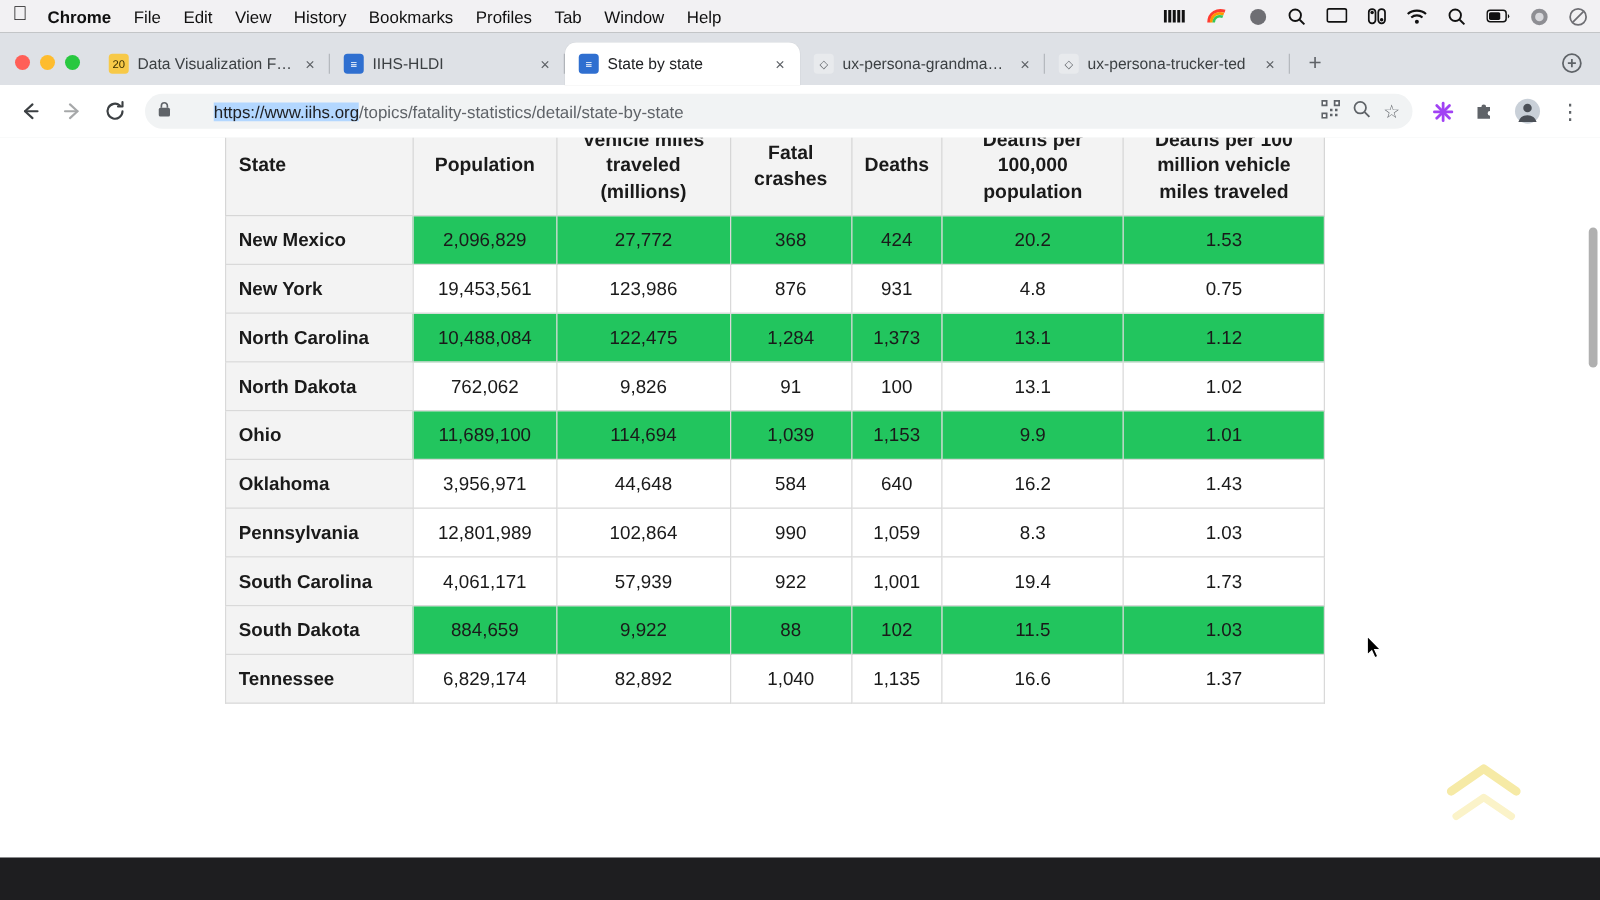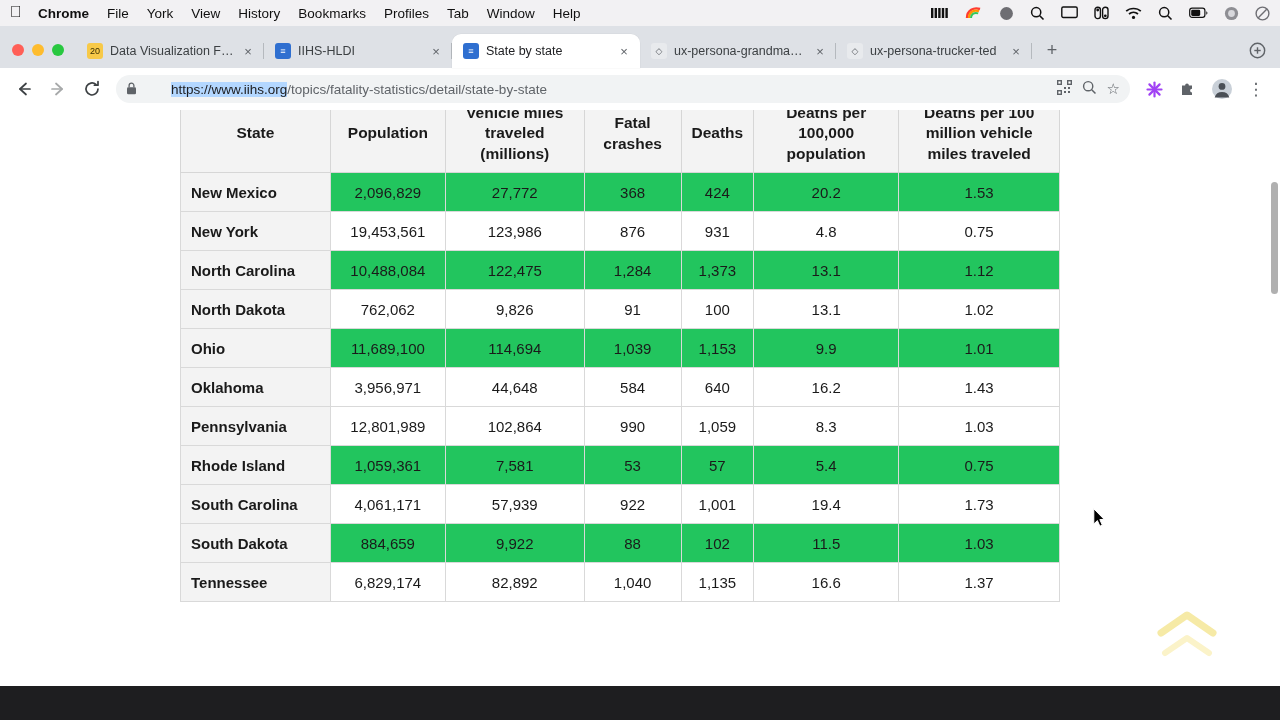--- a/index.html
+++ b/index.html
@@ -193,21 +193,21 @@
   }
   thead th {
     background: #f3f3f3;
     border: 1px solid #d6d6d6;
     font-weight: bold;
     font-size: 15.5px;
     padding: 8px 10px;
     vertical-align: middle;
     line-height: 1.32;
   }
-  thead th.state-h { text-align: center; width: 152px; }
+  thead th.state-h { text-align: left; width: 152px; }
   thead th.pop-h { width: 116px; }
   thead th.vmt-h { width: 142px; }
   thead th.fc-h { width: 98px; }
   thead th.d-h { width: 70px; }
   thead th.dp-h { width: 148px; }
   thead th.dpm-h { width: 166px; }
   tbody td {
     border: 1px solid #d9d9d9;
     padding: 9px 10px;
     text-align: center;
@@ -264,21 +264,21 @@
     background: #1e1e20;
   }
 </style>
 </head>
 <body>
 
 <div id="menubar">
   <span class="apple"></span>
   <span class="mitem bold">Chrome</span>
   <span class="mitem">File</span>
-  <span class="mitem">York</span>
+  <span class="mitem">Edit</span>
   <span class="mitem">View</span>
   <span class="mitem">History</span>
   <span class="mitem">Bookmarks</span>
   <span class="mitem">Profiles</span>
   <span class="mitem">Tab</span>
   <span class="mitem">Window</span>
   <span class="mitem">Help</span>
 
   <span class="right">
     <span class="ic">
@@ -585,29 +585,20 @@
             </tr>
             <tr>
               <td class="state">Pennsylvania</td>
               <td>12,801,989</td>
               <td>102,864</td>
               <td>990</td>
               <td>1,059</td>
               <td>8.3</td>
               <td>1.03</td>
             </tr>
-            <tr class="alt">
-              <td class="state">Rhode Island</td>
-              <td>1,059,361</td>
-              <td>7,581</td>
-              <td>53</td>
-              <td>57</td>
-              <td>5.4</td>
-              <td>0.75</td>
-            </tr>
             <tr>
               <td class="state">South Carolina</td>
               <td>4,061,171</td>
               <td>57,939</td>
               <td>922</td>
               <td>1,001</td>
               <td>19.4</td>
               <td>1.73</td>
             </tr>
             <tr class="alt">

